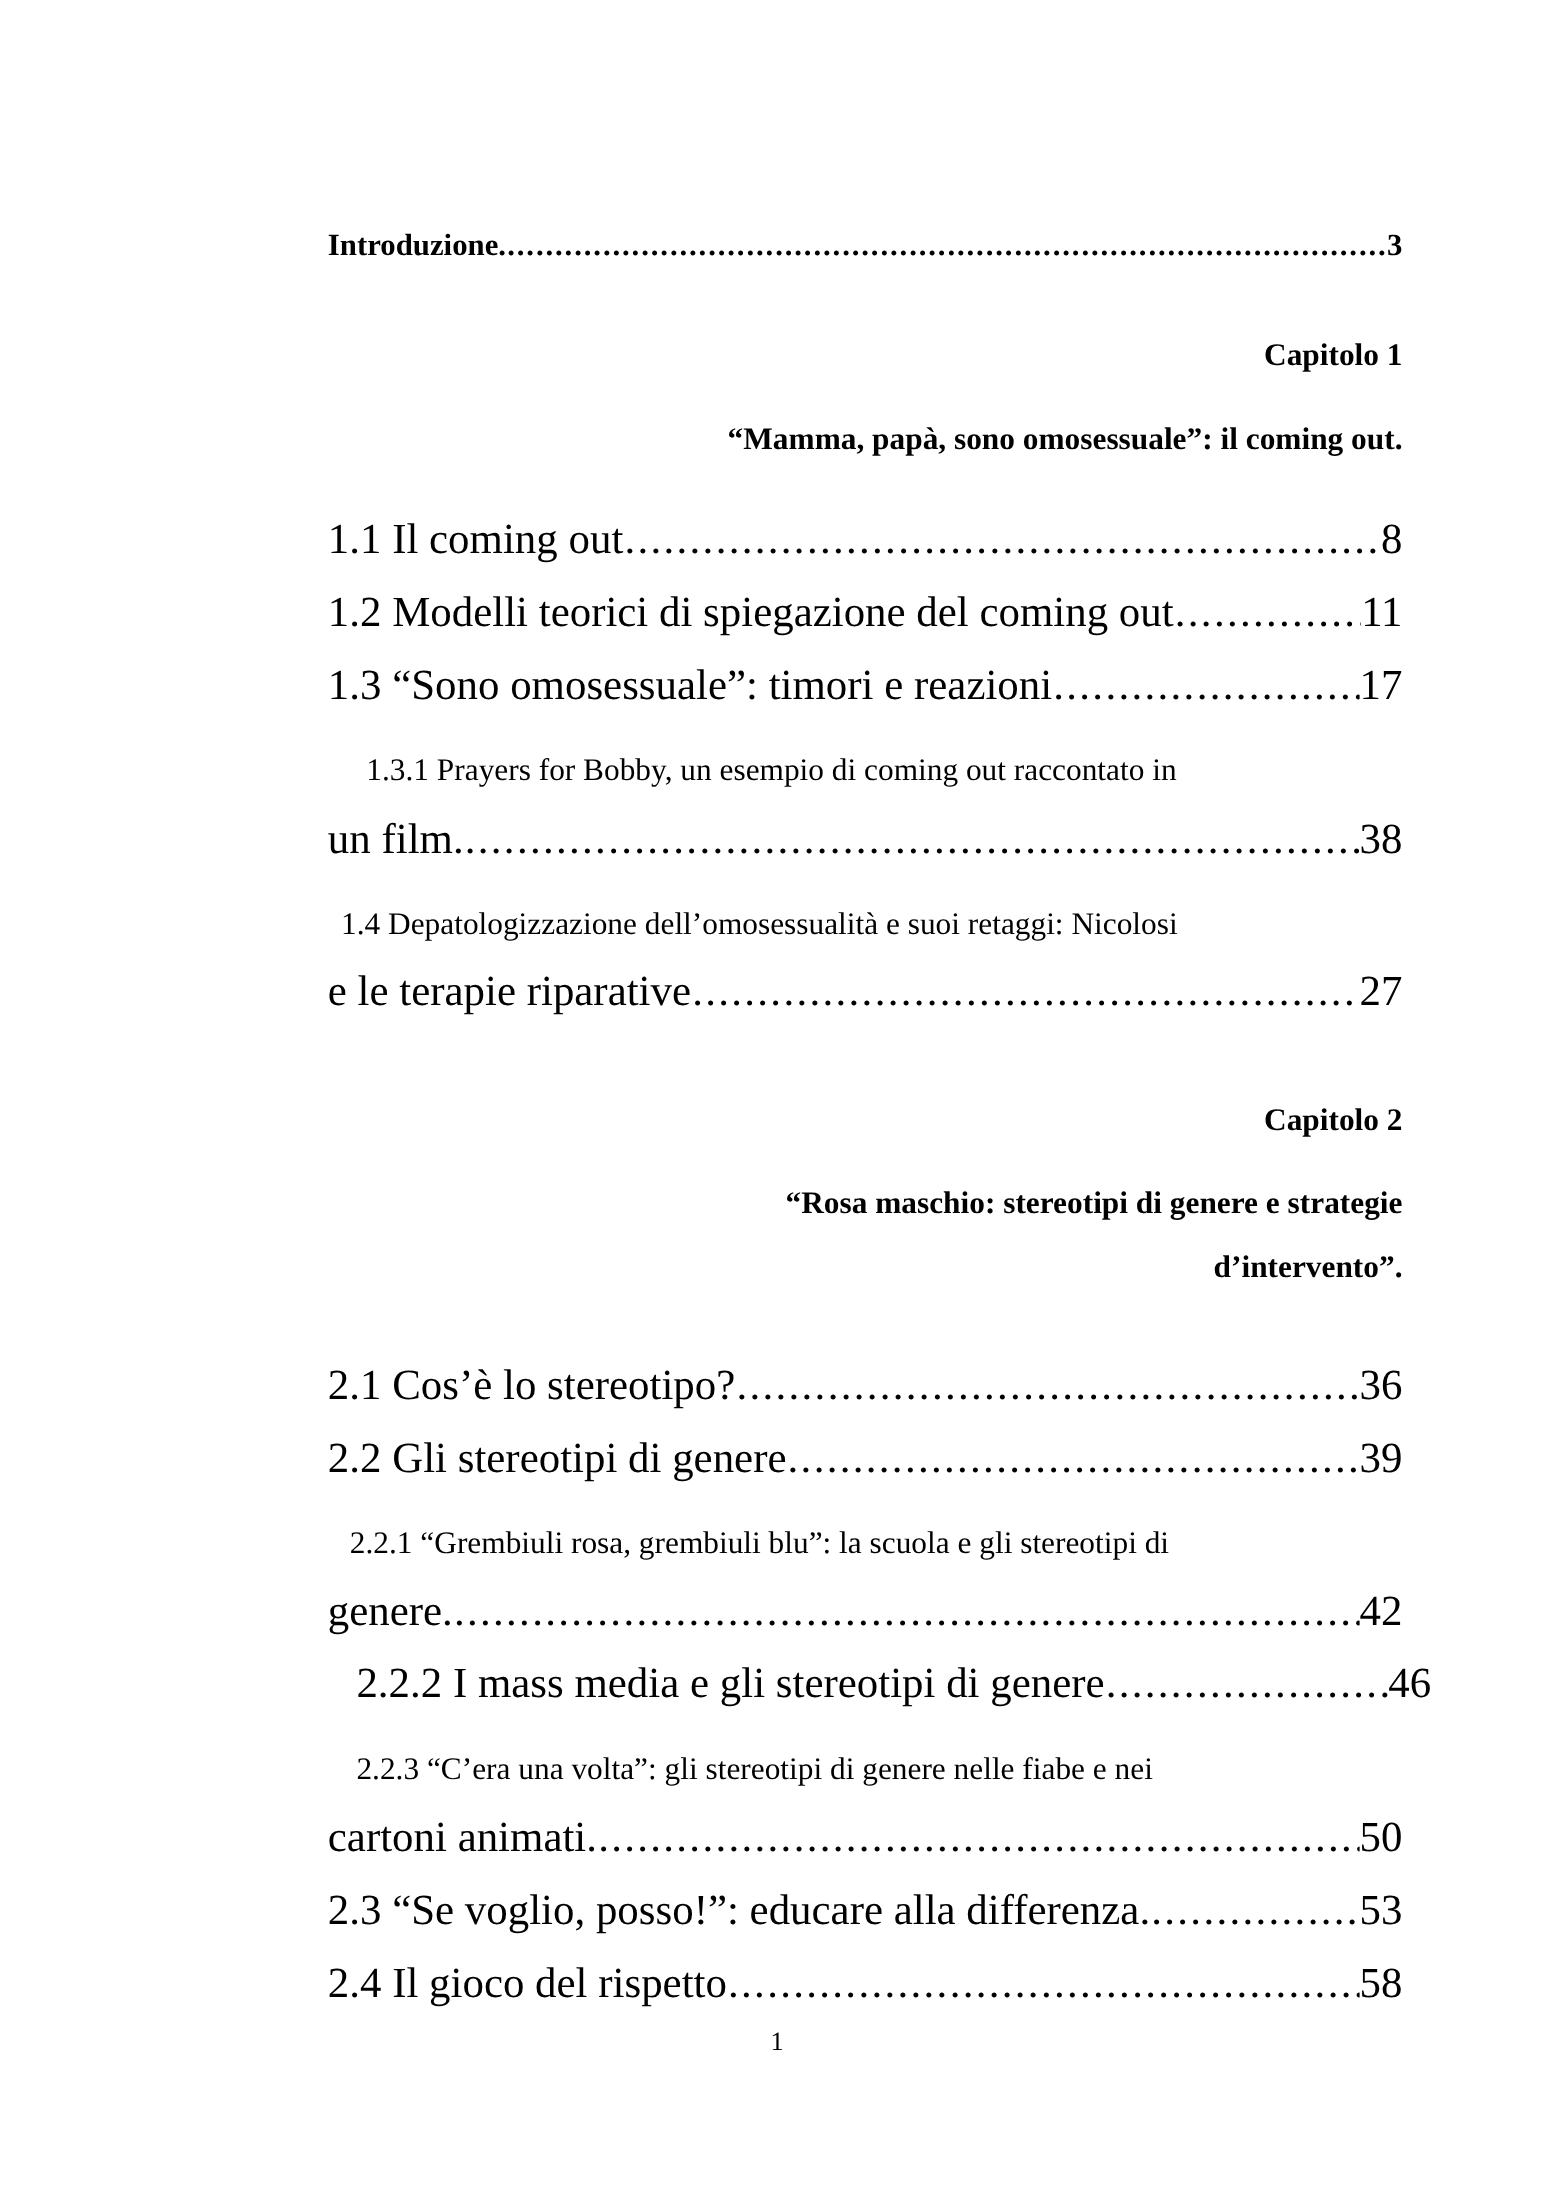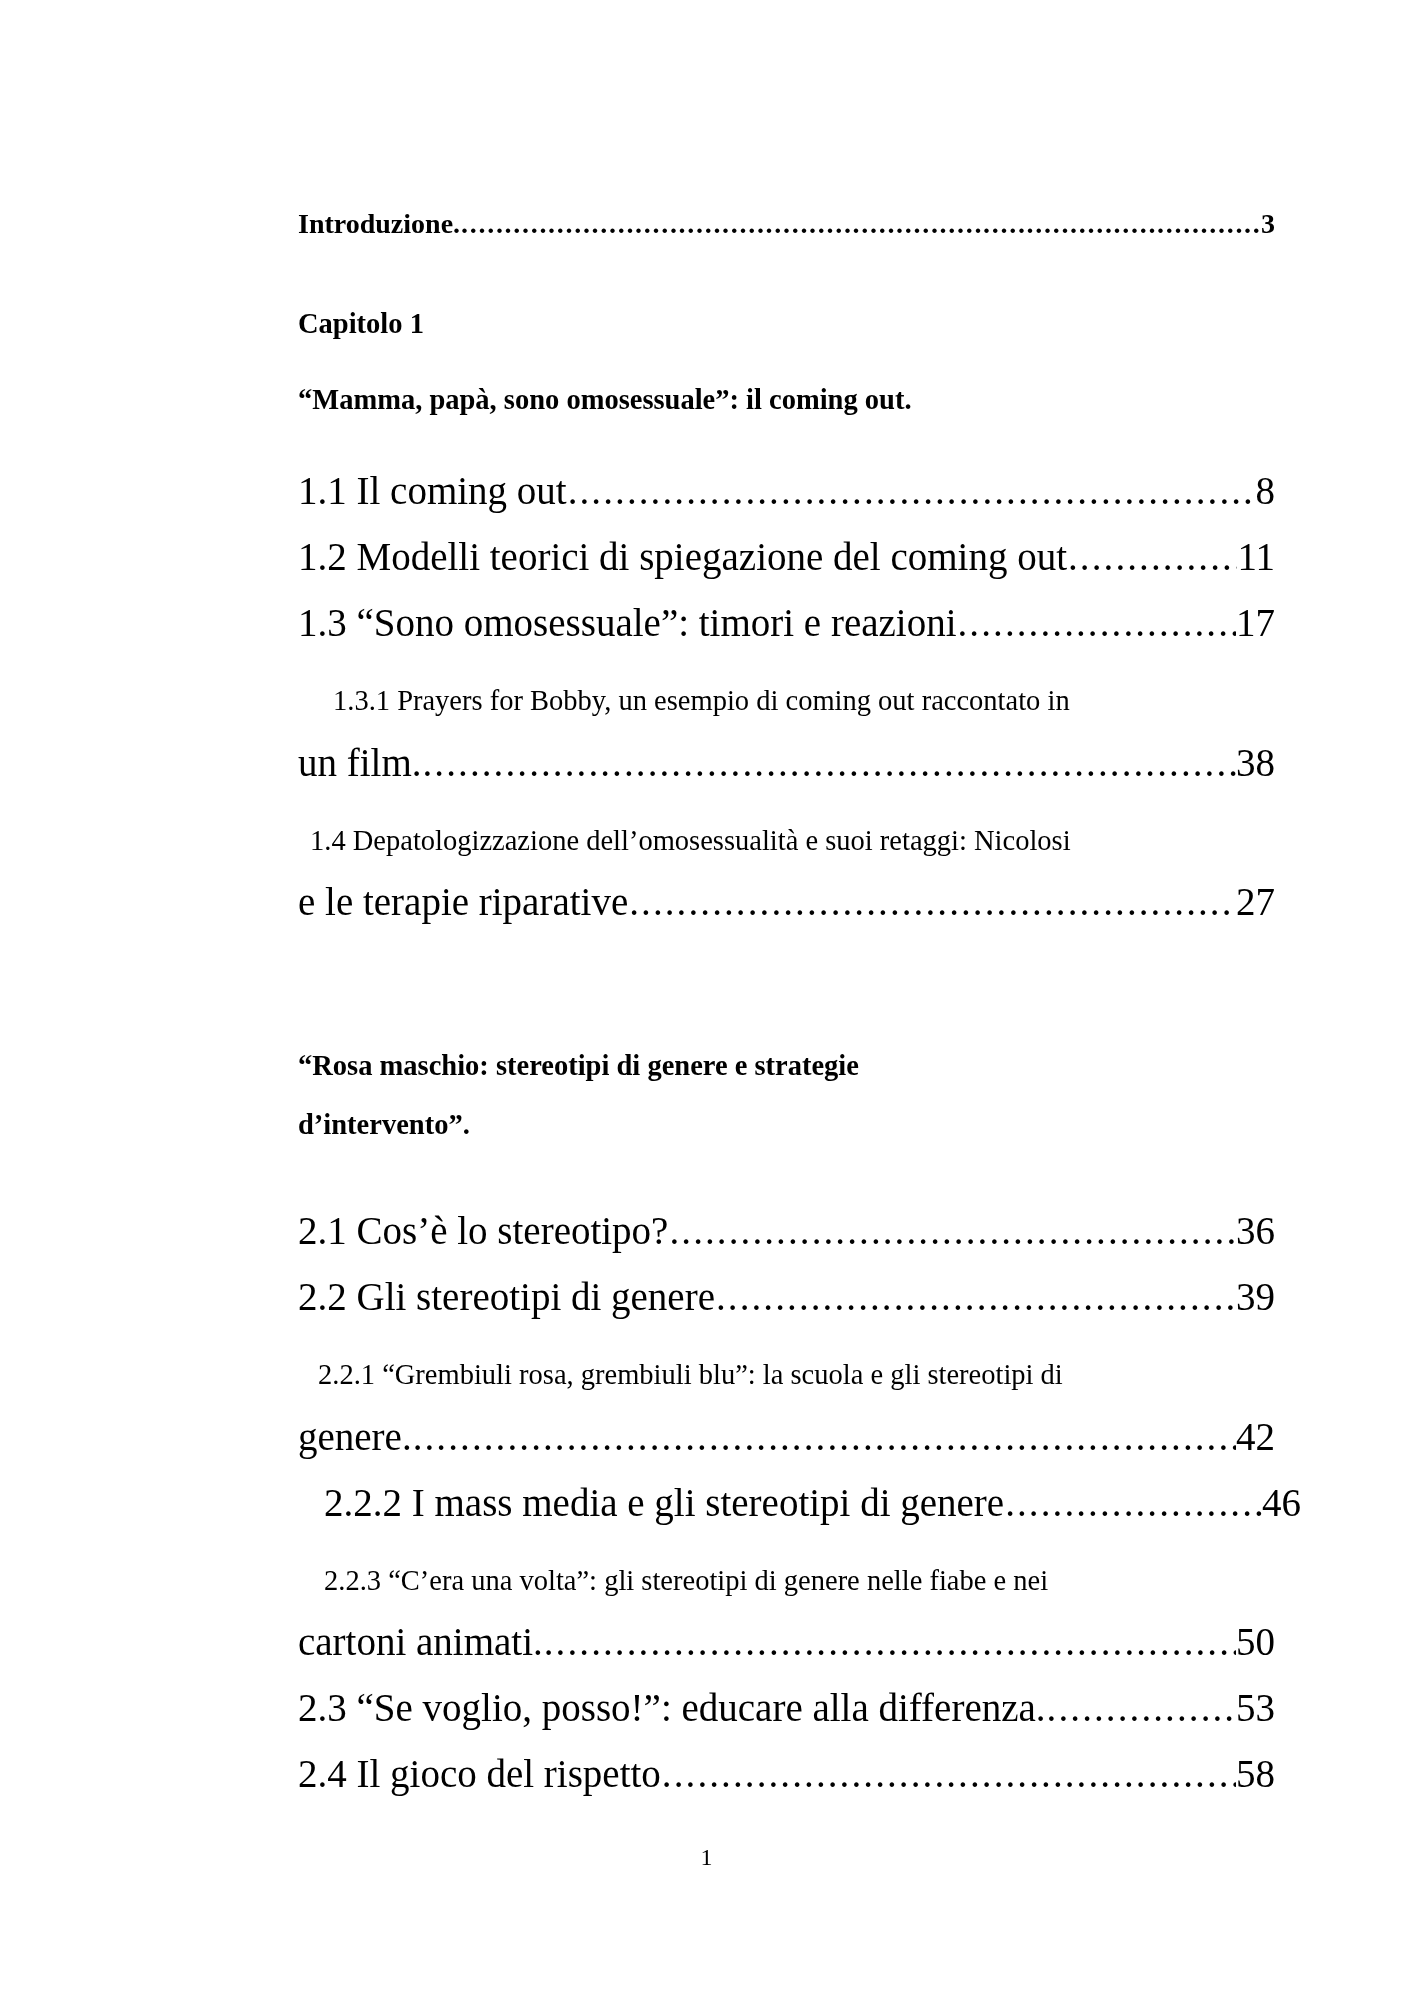--- a/index.html
+++ b/index.html
@@ -73,21 +73,21 @@
   }
 
   
   .ind-1 { padding-left: 12px; }
   .ind-2 { padding-left: 20px; }
   .ind-3 { padding-left: 26px; align-items: flex-end; }
   .ind-4 { padding-left: 35px; }
 
   
   .chapter-block {
-    text-align: left;
+    text-align: right;
     font-weight: bold;
   }
   .chapter-number {
     font-size: 28.5px;
     line-height: 1.0;
   }
   .chapter-title-line {
     font-size: 28.5px;
     line-height: 1.0;
   }
@@ -157,20 +157,21 @@
     <div class="toc-wrap ind-1">1.4 Depatologizzazione dell’omosessualità e suoi retaggi: Nicolosi</div>
     <div class="toc-row">
       <span class="label">e le terapie riparative</span>
       <span class="leader"></span>
       <span class="pageno">27</span>
     </div>
 
     <div class="spacer-l"></div>
 
     <div class="chapter-block">
+      <div class="chapter-number">Capitolo 2</div>
       <div class="spacer-m"></div>
       <div class="chapter-title-line">“Rosa maschio: stereotipi di genere e strategie</div>
       <div class="spacer-s"></div>
       <div class="chapter-title-line">d’intervento”.</div>
     </div>
 
     <div class="spacer-xl"></div>
 
     <div class="toc-row">
       <span class="label">2.1 Cos’è lo stereotipo?</span>

